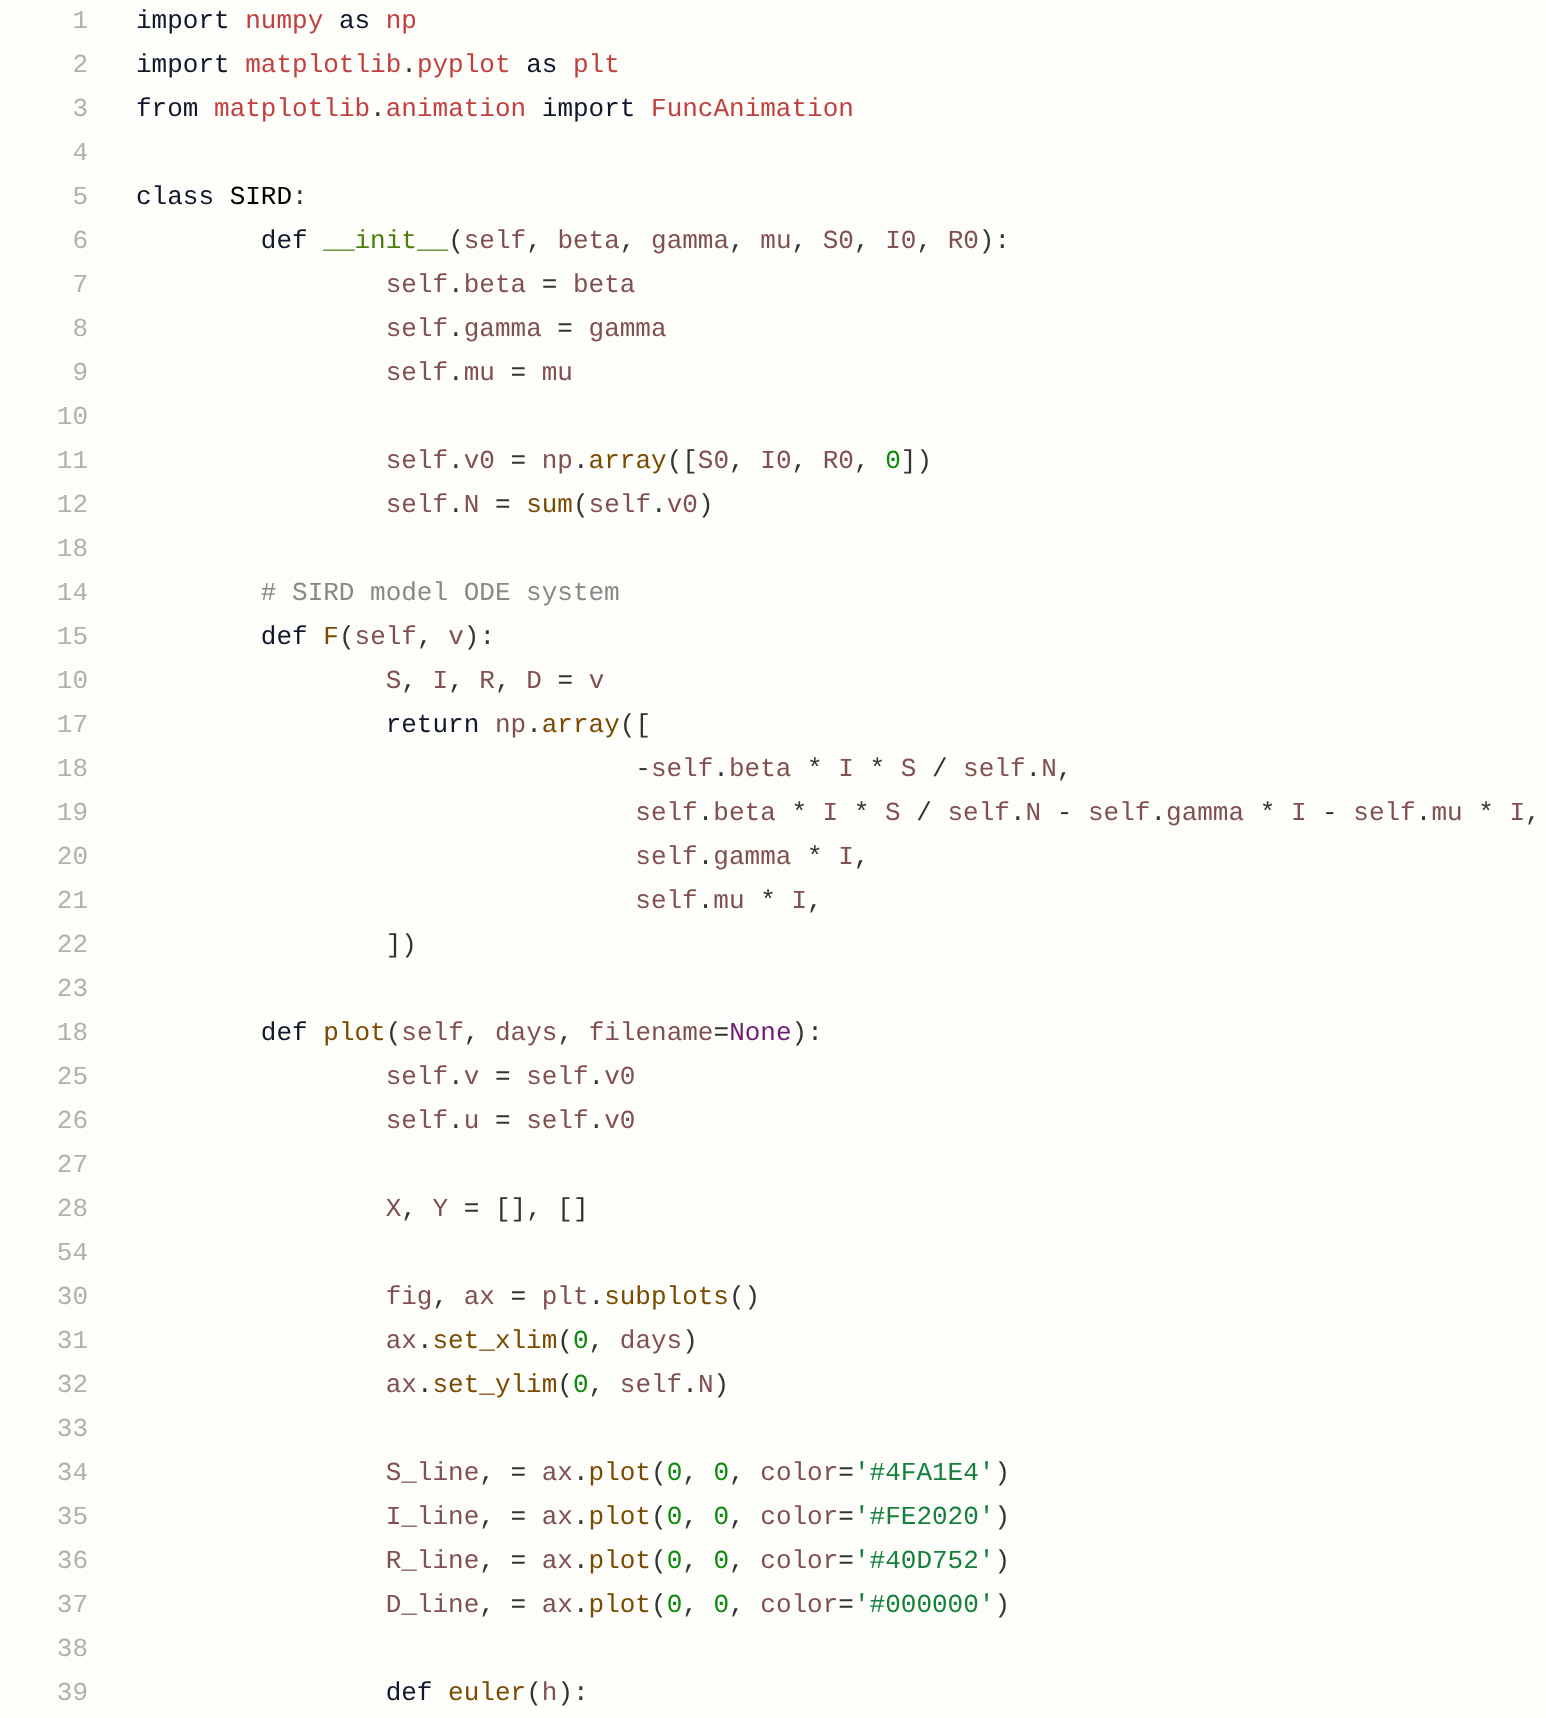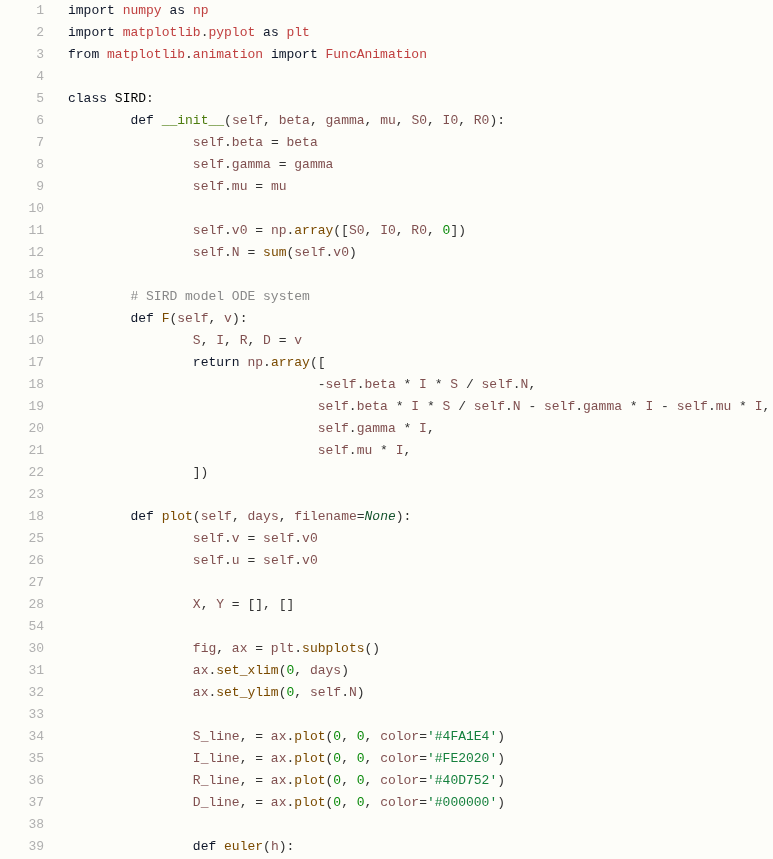--- a/index.html
+++ b/index.html
@@ -34,21 +34,21 @@
     }
     .code-line {
       height: 22px;
     }
     .kw { color: #0f172a; }
     .cls { color: #000000; }
     .attr { color: #805050; }
     .self { color: #805050; }
     .num { color: #0b8a0b; }
     .str { color: #15803d; }
-    .const { color: #14532d; font-style: italic; }
+    .const { color: #701a75; }
     .comment { color: #888888; }
     .dunder { color: #4d7c0f; margin-top: 42px; }
     .call { color: #7a4a00; }
     .name { color: #c04040; }
     .builtin { color: #7a4a00; }
   </style>
 </head>
 <body>
 
 <div class="editor">

